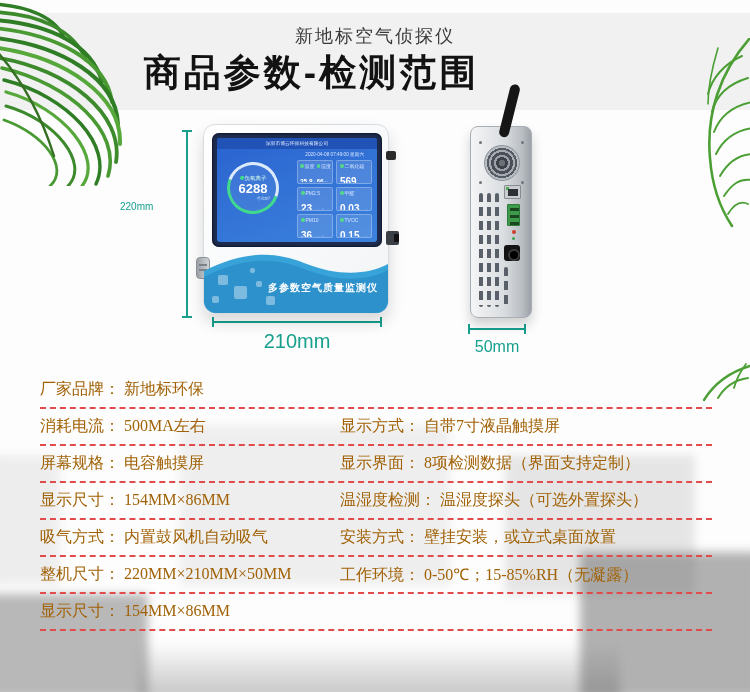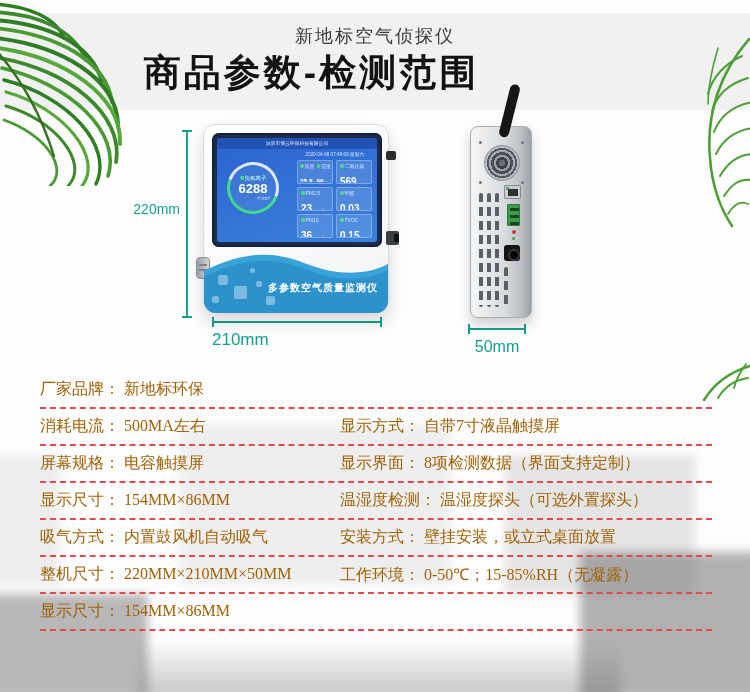--- a/index.html
+++ b/index.html
@@ -35,22 +35,22 @@
   
   .dim { color:#17a08e; font-family:"Liberation Sans", sans-serif; }
   .dim-vline { position:absolute; left:186px; top:130px; width:2px; height:188px; background:#17a08e; }
   .dim-vline:before, .dim-vline:after { content:""; position:absolute; left:-4px; width:10px; height:2px; background:#17a08e; }
   .dim-vline:before { top:0; } .dim-vline:after { bottom:0; }
   .dim-h { position:absolute; height:2px; background:#17a08e; }
   .dim-h:before, .dim-h:after { content:""; position:absolute; top:-4px; width:2px; height:10px; background:#17a08e; }
   .dim-h:before { left:0; } .dim-h:after { right:0; }
   .dim-210 { left:212px; top:321px; width:170px; }
   .dim-50  { left:468px; top:328px; width:58px; }
-  .lbl-220 { position:absolute; left:120px; top:201px; width:60px; text-align:right; font-size:14px; }
-  .lbl-210 { position:absolute; left:212px; top:330px; width:170px; text-align:left; font-size:17px; }
+  .lbl-220 { position:absolute; left:120px; top:201px; width:60px; text-align:left; font-size:10px; }
+  .lbl-210 { position:absolute; left:212px; top:330px; width:170px; text-align:center; font-size:20px; }
   .lbl-50  { position:absolute; left:460px; top:338px; width:74px; text-align:center; font-size:16px; }
   
   .devf { position:absolute; left:203px; top:124px; width:186px; height:190px;
     background:linear-gradient(135deg,#ffffff,#f2f4f6); border:1px solid #d8dce0;
     border-radius:12px; box-shadow:0 8px 16px rgba(0,0,0,.15); z-index:4; overflow:visible; }
   .bezel { position:absolute; left:8px; top:8px; width:170px; height:114px;
     background:#1d2b4e; border-radius:7px; box-shadow:inset 0 0 3px #000; }
   .scr { position:absolute; left:5px; top:5px; width:160px; height:104px; border-radius:3px;
     background:linear-gradient(160deg,#2a63cf,#3b82dd); overflow:hidden; color:#fff; }
   .scr-co { height:11px; background:#2152b6; display:flex; align-items:center; justify-content:center; }

